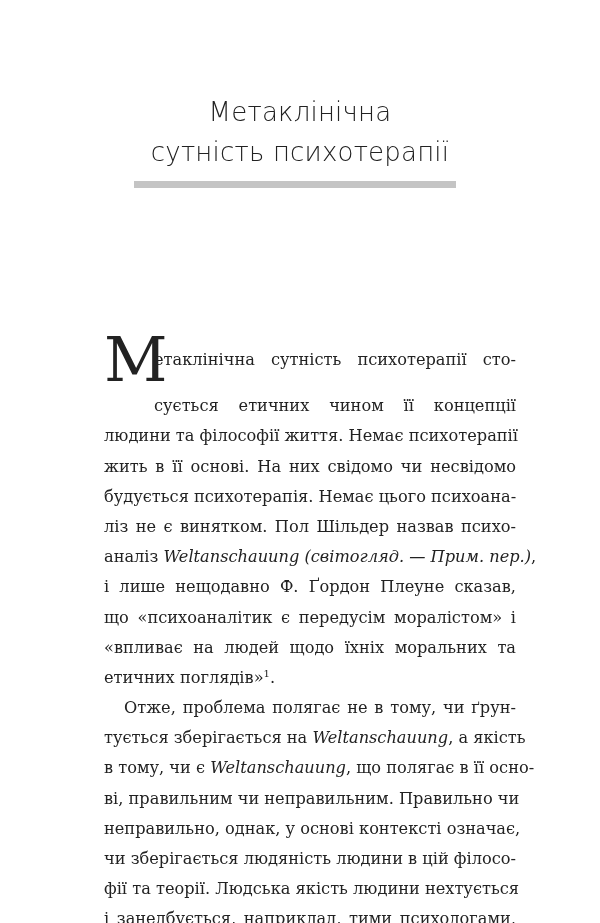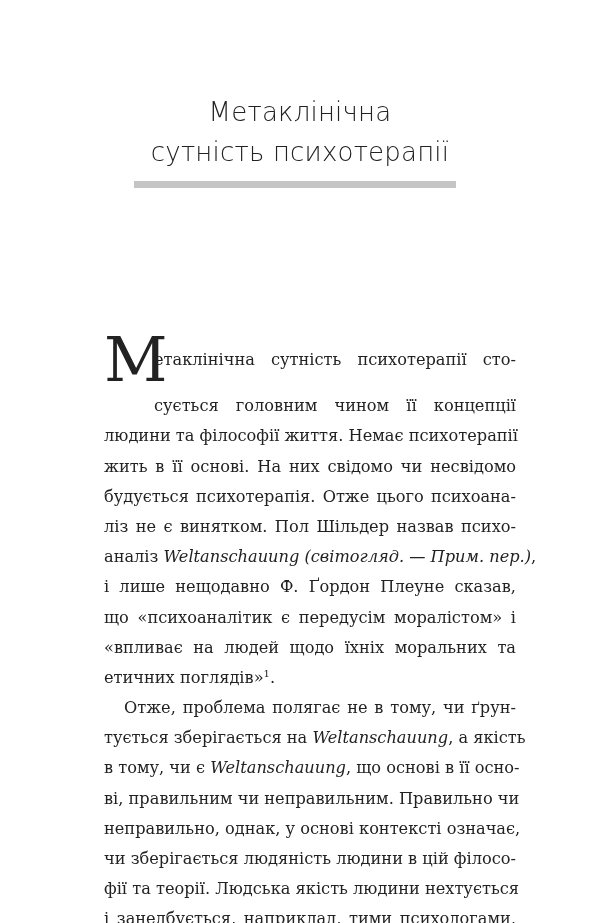--- a/index.html
+++ b/index.html
@@ -44,35 +44,35 @@
   <div>Метаклінічна</div>
   <div>сутність психотерапії</div>
 </div>
 <div class="rule"></div>
 
 <div class="body-text">
   <span class="dropcap">М</span>
 
   <div>
     <span class="line drop-indent">етаклінічна сутність психотерапії сто-</span>
-    <span class="line drop-indent">сується головним чином її концепції</span>
+    <span class="line drop-indent">сується етичних чином її концепції</span>
     <span class="line">людини та філософії життя. Немає психотерапії</span>
     <span class="line">жить в її основі. На них свідомо чи несвідомо</span>
-    <span class="line">будується психотерапія. Отже цього психоана-</span>
+    <span class="line">будується психотерапія. Немає цього психоана-</span>
     <span class="line">ліз не є винятком. Пол Шільдер назвав психо-</span>
     <span class="line"><span>аналіз </span><em>Weltanschauung (світогляд. — Прим. пер.)</em><span>,</span></span>
     <span class="line">і лише нещодавно Ф. Ґордон Плеуне сказав,</span>
     <span class="line">що «психоаналітик є передусім моралістом» і</span>
     <span class="line">«впливає на людей щодо їхніх моральних та</span>
     <span class="line last"><span>етичних поглядів»</span><sup>1</sup><span>.</span></span>
   </div>
 
   <div>
     <span class="line indent">Отже, проблема полягає не в тому, чи ґрун-</span>
     <span class="line"><span>тується зберігається на </span><em>Weltanschauung</em><span>, а якість</span></span>
-    <span class="line"><span>в тому, чи є </span><em>Weltanschauung</em><span>, що основі в її осно-</span></span>
+    <span class="line"><span>в тому, чи є </span><em>Weltanschauung</em><span>, що полягає в її осно-</span></span>
     <span class="line">ві, правильним чи неправильним. Правильно чи</span>
     <span class="line">неправильно, однак, у основі контексті означає,</span>
     <span class="line">чи зберігається людяність людини в цій філосо-</span>
     <span class="line">фії та теорії. Людська якість людини нехтується</span>
     <span class="line">і занедбується, наприклад, тими психологами,</span>
   </div>
 </div>
 
 </body></html>

